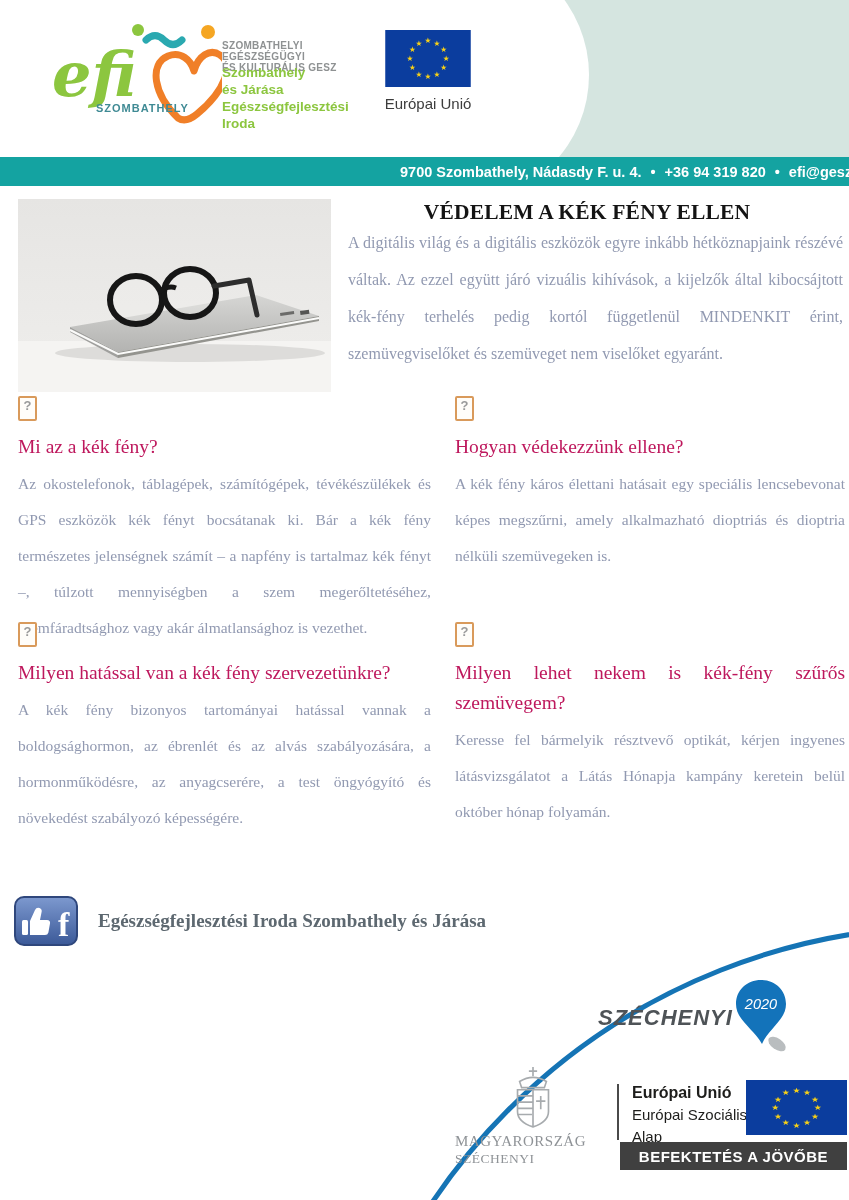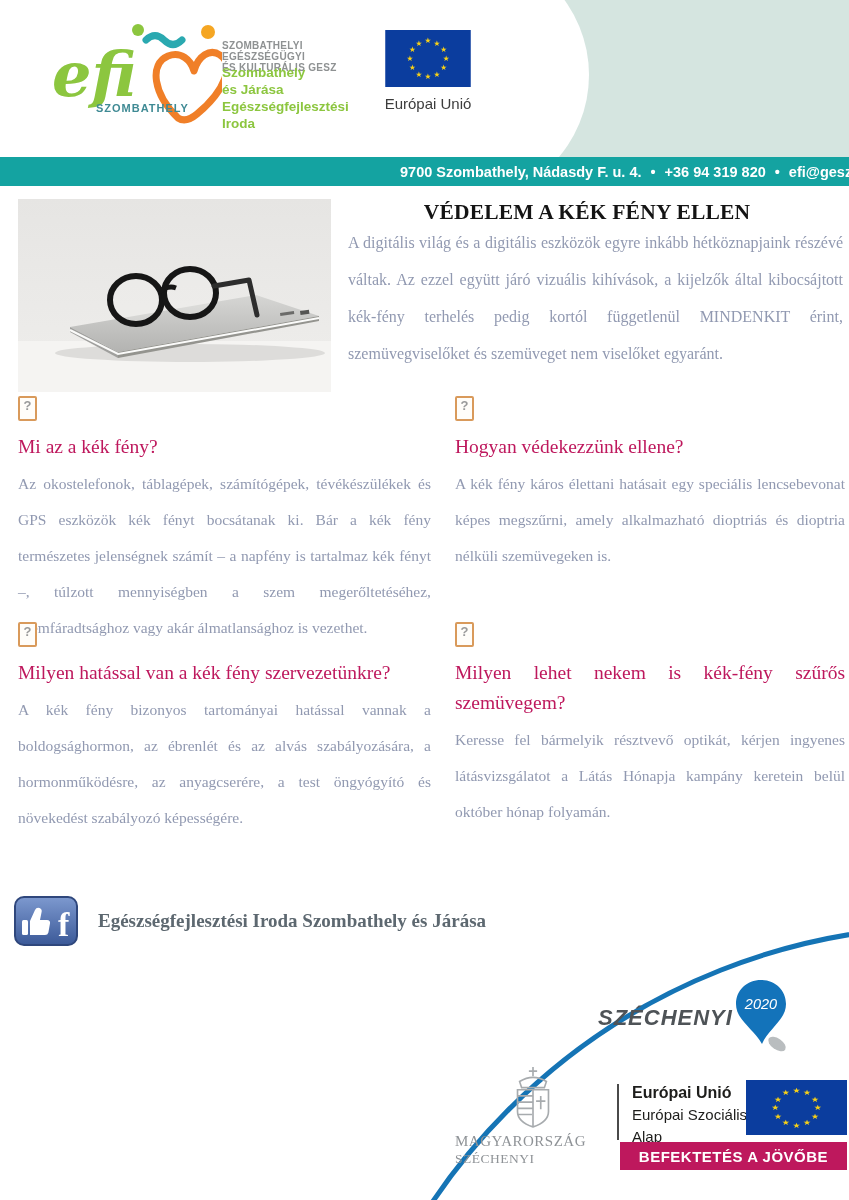--- a/index.html
+++ b/index.html
@@ -59,21 +59,21 @@
        color:#4e5357;letter-spacing:1px;}
   .crest{left:505px;top:1066px;}
   .gov{left:455px;top:1133px;width:160px;text-align:left;color:#8f9397;line-height:17px;}
   .gov .g1{font-size:15px;letter-spacing:.5px;}
   .gov .g2{font-size:13.5px;letter-spacing:.5px;}
   .vline{left:617px;top:1084px;width:2px;height:56px;background:#4a4a4a;}
   .eufund{left:632px;top:1082px;font-family:"Liberation Sans",sans-serif;color:#1d1d1b;
        font-size:15px;line-height:22px;}
   .eufund .b{font-weight:bold;font-size:16px;}
   .flag-bottom{left:746px;top:1080px;}
-  .invest{left:620px;top:1142px;width:227px;height:28px;background:#be185d;color:#fff;
+  .invest{left:620px;top:1142px;width:227px;height:28px;background:#404040;color:#fff;
        display:flex;align-items:center;justify-content:center;font-family:"Liberation Sans",sans-serif;
        font-weight:bold;font-size:15px;letter-spacing:.5px;z-index:3;}
   .z2{z-index:2;}
 </style>
 </head>
 <body>
 
 <div class="page">
 
   <div class="abs mint-shape"></div>

